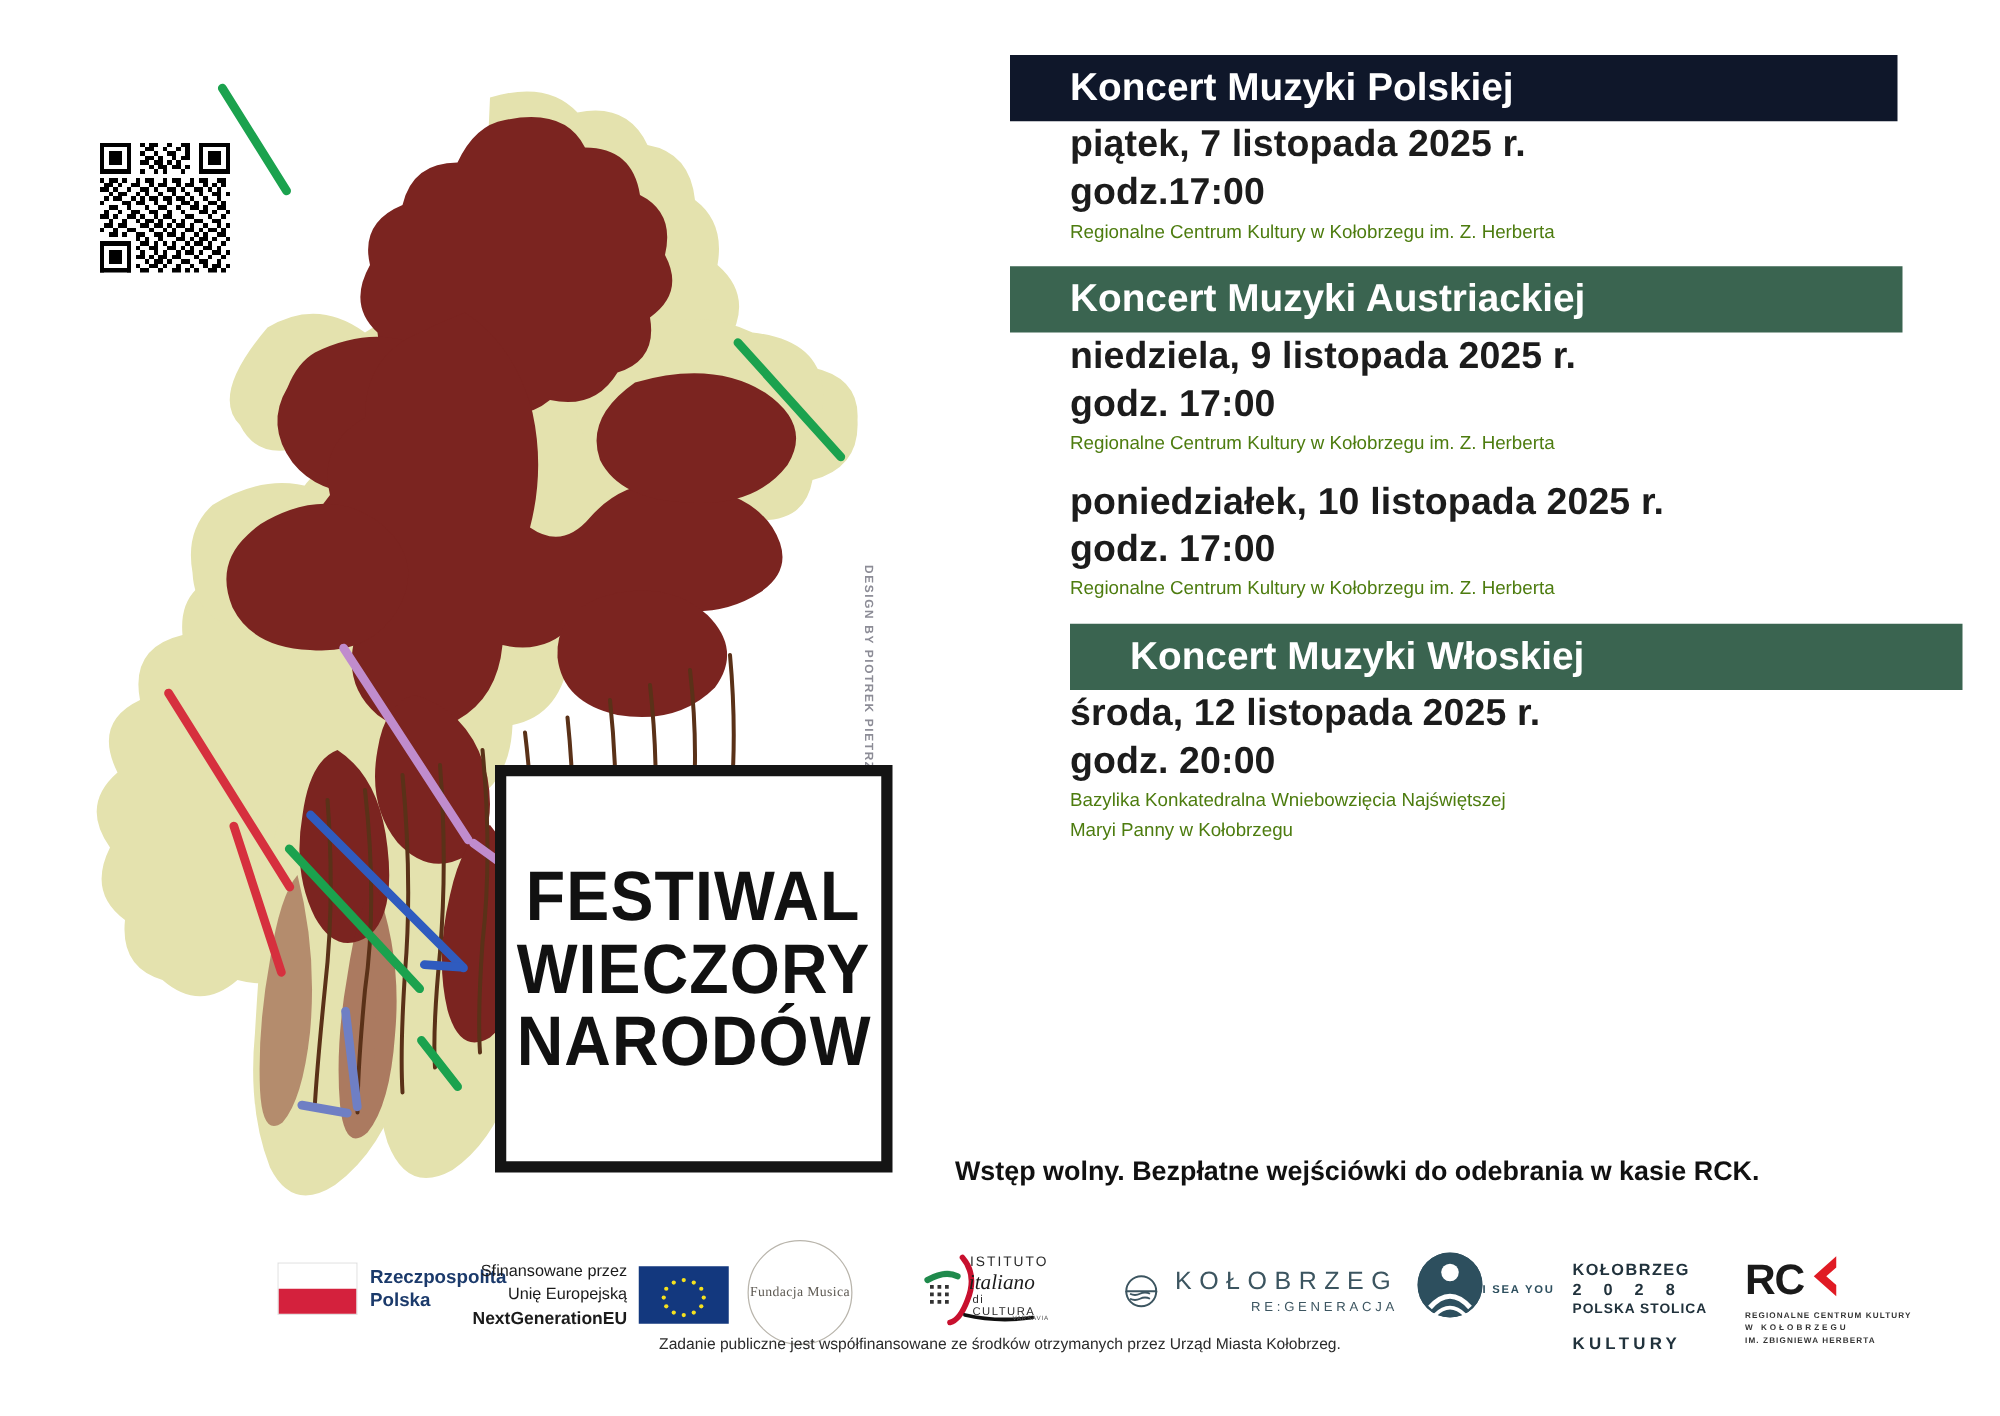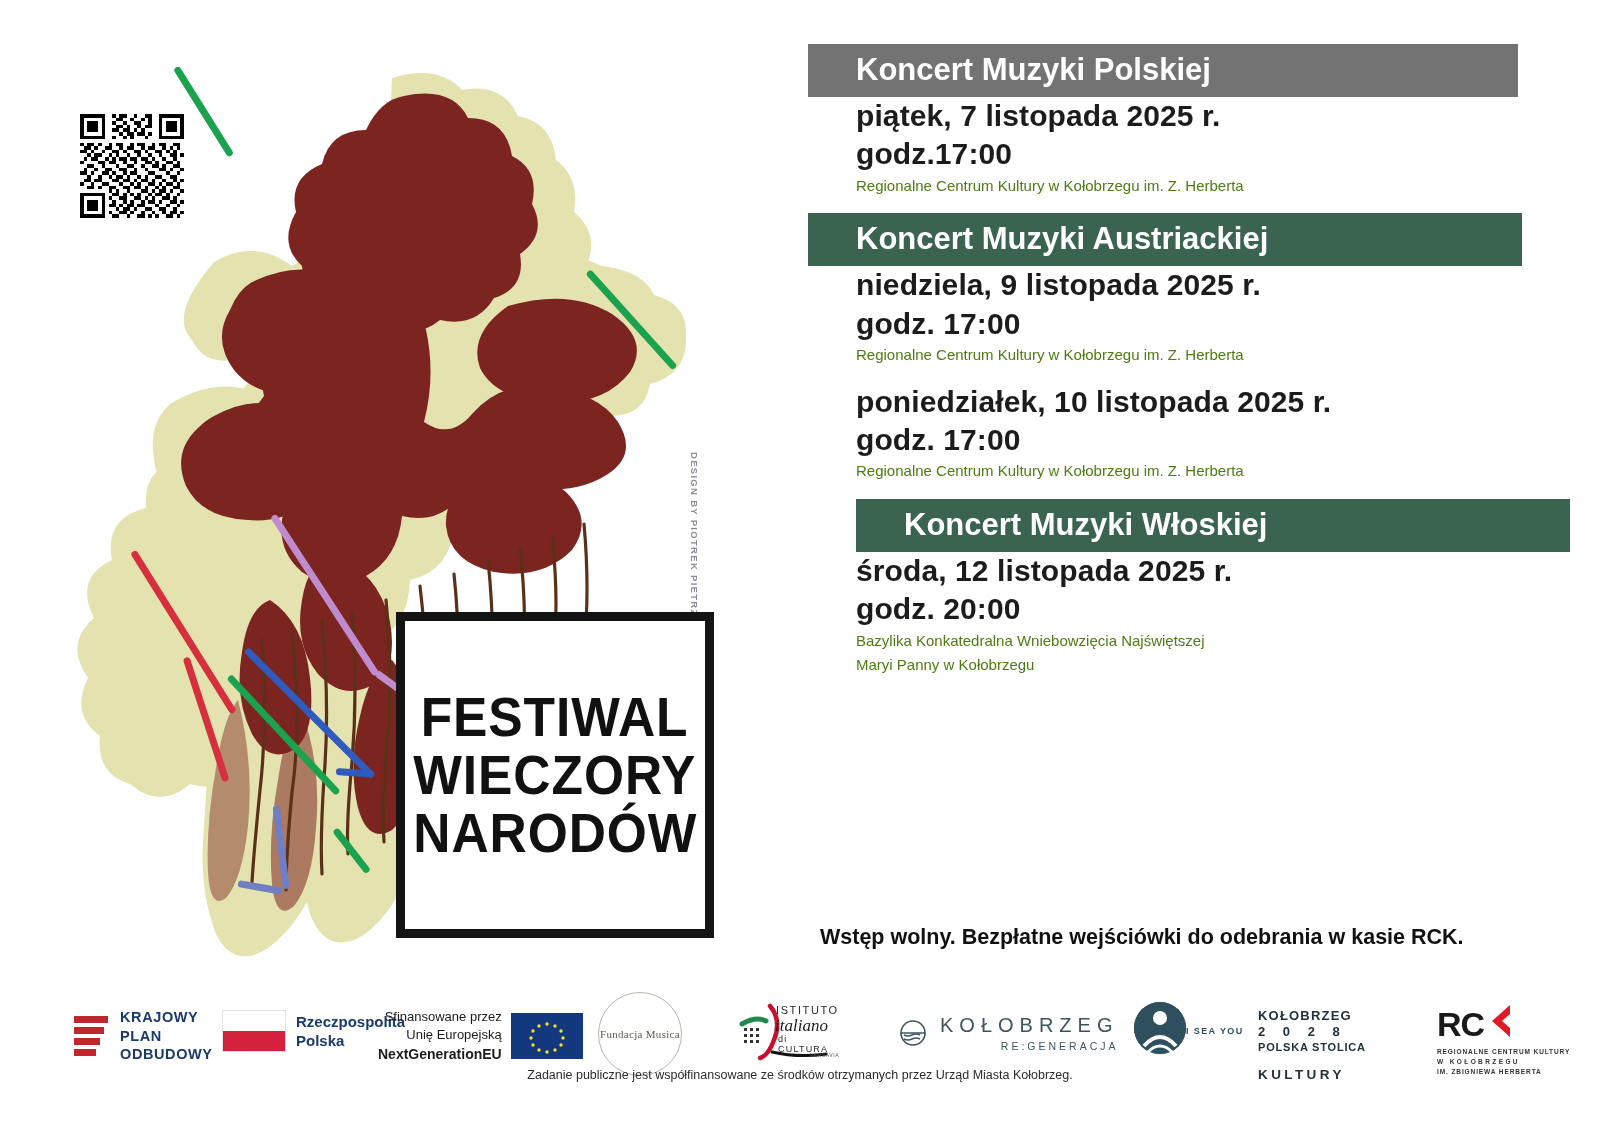--- a/index.html
+++ b/index.html
@@ -30,27 +30,27 @@
   #designer{position:absolute;left:700px;top:452px;width:160px;
             transform:rotate(-90deg) scale(-1,-1);transform-origin:left top;
             font-size:9.5px;letter-spacing:1.3px;color:#8c8c96;font-weight:700;
             white-space:nowrap;}
 
   
   #concerts{position:absolute;left:808px;top:44px;width:700px;}
   .concert{margin-bottom:18px;}
   .cbar{color:#ffffff;font-weight:700;font-size:31px;line-height:1;
         padding:10px 0 12px 48px;letter-spacing:0px;}
-  .cbar.red{background:#737373;}
+  .cbar.red{background:#0f172a;}
   .cbar.green{background:#3a6450;}
   .cdate,.ctime{font-weight:700;font-size:30px;line-height:1.28;
         padding-left:48px;color:#1c1c1c;letter-spacing:.1px;}
   .cvenue{font-size:15px;line-height:1.3;padding-left:48px;color:#4d7c0f;
         margin-top:2px;}
-  #admission{position:absolute;left:820px;top:925px;width:720px;
+  #admission{position:absolute;left:764px;top:925px;width:720px;
         font-weight:700;font-size:21.5px;color:#111;padding-left:0px;}
 
   
   .w1{width:662px;} .w2{width:666px;} .w3{width:662px;} .w4{width:666px;margin-left:48px;}
 
   
   #footer{position:absolute;left:0;top:988px;width:1600px;height:100px;}
   .logo{position:absolute;display:flex;align-items:center;}
   .lg-text{font-family:"Liberation Sans","DejaVu Sans",sans-serif;}
 
@@ -100,21 +100,21 @@
         margin-top:6px;}
 
   
   #k28{left:1258px;top:20px;flex-direction:column;align-items:flex-start;}
   #k28 .a{font-weight:700;font-size:13px;letter-spacing:1.2px;color:#21323c;}
   #k28 .b{font-weight:700;font-size:13px;letter-spacing:7px;color:#21323c;margin-top:1px;}
   #k28 .c{font-weight:700;font-size:11px;letter-spacing:.8px;color:#21323c;margin-top:2px;}
   #k28 .d{font-weight:700;font-size:13.5px;letter-spacing:3.4px;color:#21323c;margin-top:14px;}
 
   
-  #rck{left:1396px;top:16px;flex-direction:column;align-items:flex-start;margin-left:41px;}
+  #rck{left:1396px;top:16px;flex-direction:column;align-items:flex-start;}
   #rck .word{display:flex;align-items:center;font-weight:700;font-size:34px;
         letter-spacing:-1px;color:#1a1a1a;line-height:1;}
   #rck .chev{margin-left:2px;}
   #rck .sub{font-size:6.5px;letter-spacing:.9px;color:#333;line-height:1.5;
         margin-top:4px;font-weight:700;}
   #rck .sub div:nth-child(2){letter-spacing:2.4px;}
 
   #fineprint{position:absolute;left:0;top:1068px;width:1600px;text-align:center;
         font-size:12.5px;color:#2b2b2b;}
 </style>
@@ -470,33 +470,20 @@
     <div class="ctime">godz. 20:00</div>
     <div class="cvenue">Bazylika Konkatedralna Wniebowzięcia Najświętszej</div>
     <div class="cvenue" style="margin-top:5px;">Maryi Panny w Kołobrzegu</div>
   </div>
 </div>
 
 <div id="admission">Wstęp wolny. Bezpłatne wejściówki do odebrania w kasie RCK.</div>
 
 <div id="footer">
 
-  <div class="logo" id="kpo">
-    <div class="marks">
-      <i style="top:2px;width:34px;"></i>
-      <i style="top:13px;width:30px;"></i>
-      <i style="top:24px;width:26px;"></i>
-      <i style="top:35px;width:22px;"></i>
-    </div>
-    <div class="t lg-text">
-      <div>KRAJOWY</div>
-      <div>PLAN</div>
-      <div>ODBUDOWY</div>
-    </div>
-  </div>
 
   <div class="logo" id="rp">
     <div class="flag">
       <div class="w"></div>
         <div class="r"></div>
     </div>
     <div class="t lg-text">
       <div>Rzeczpospolita</div>
       <div>Polska</div>
     </div>

